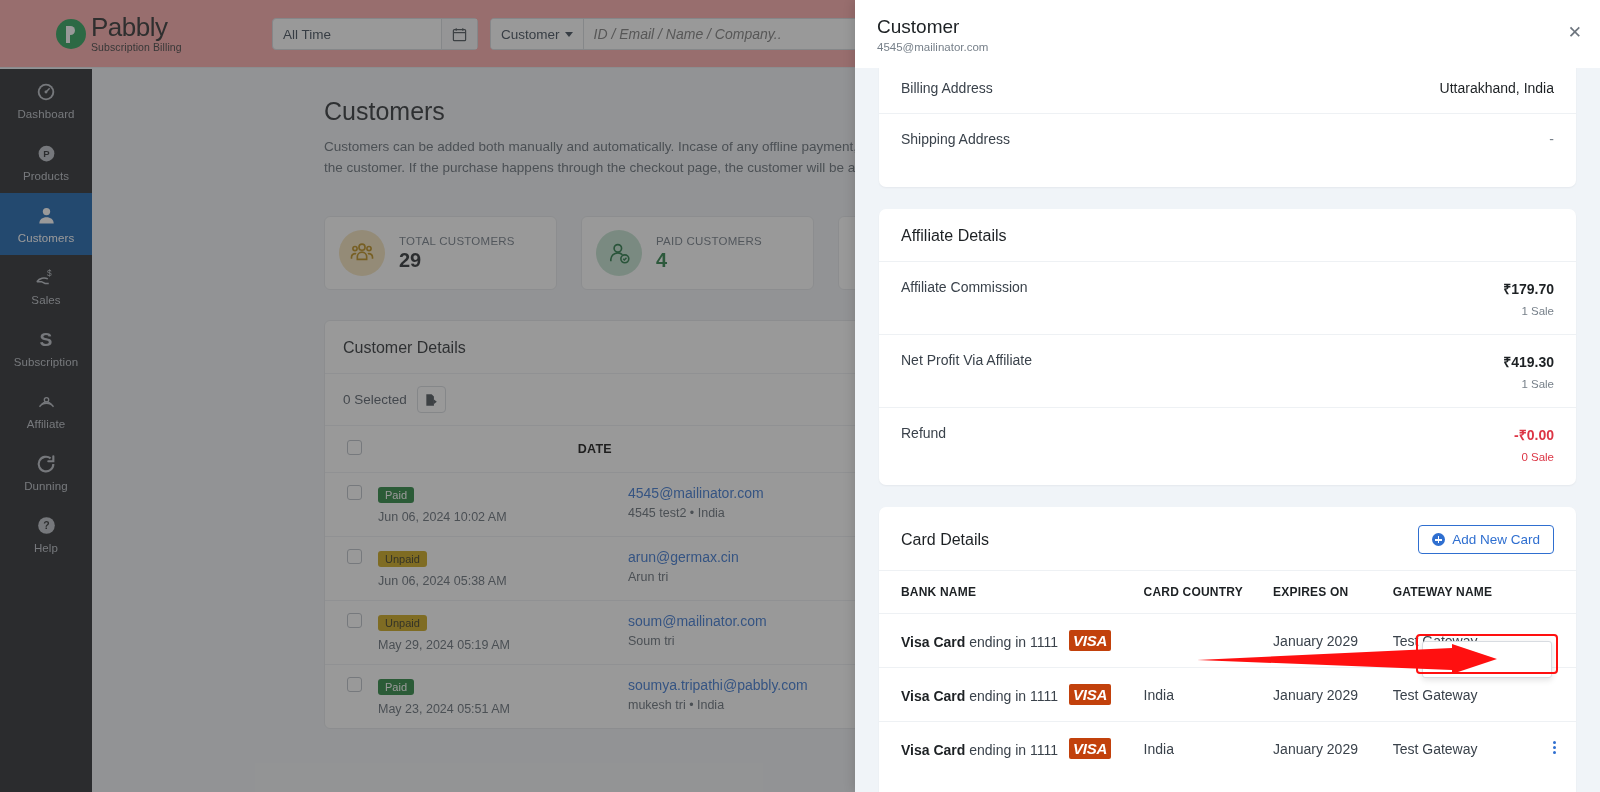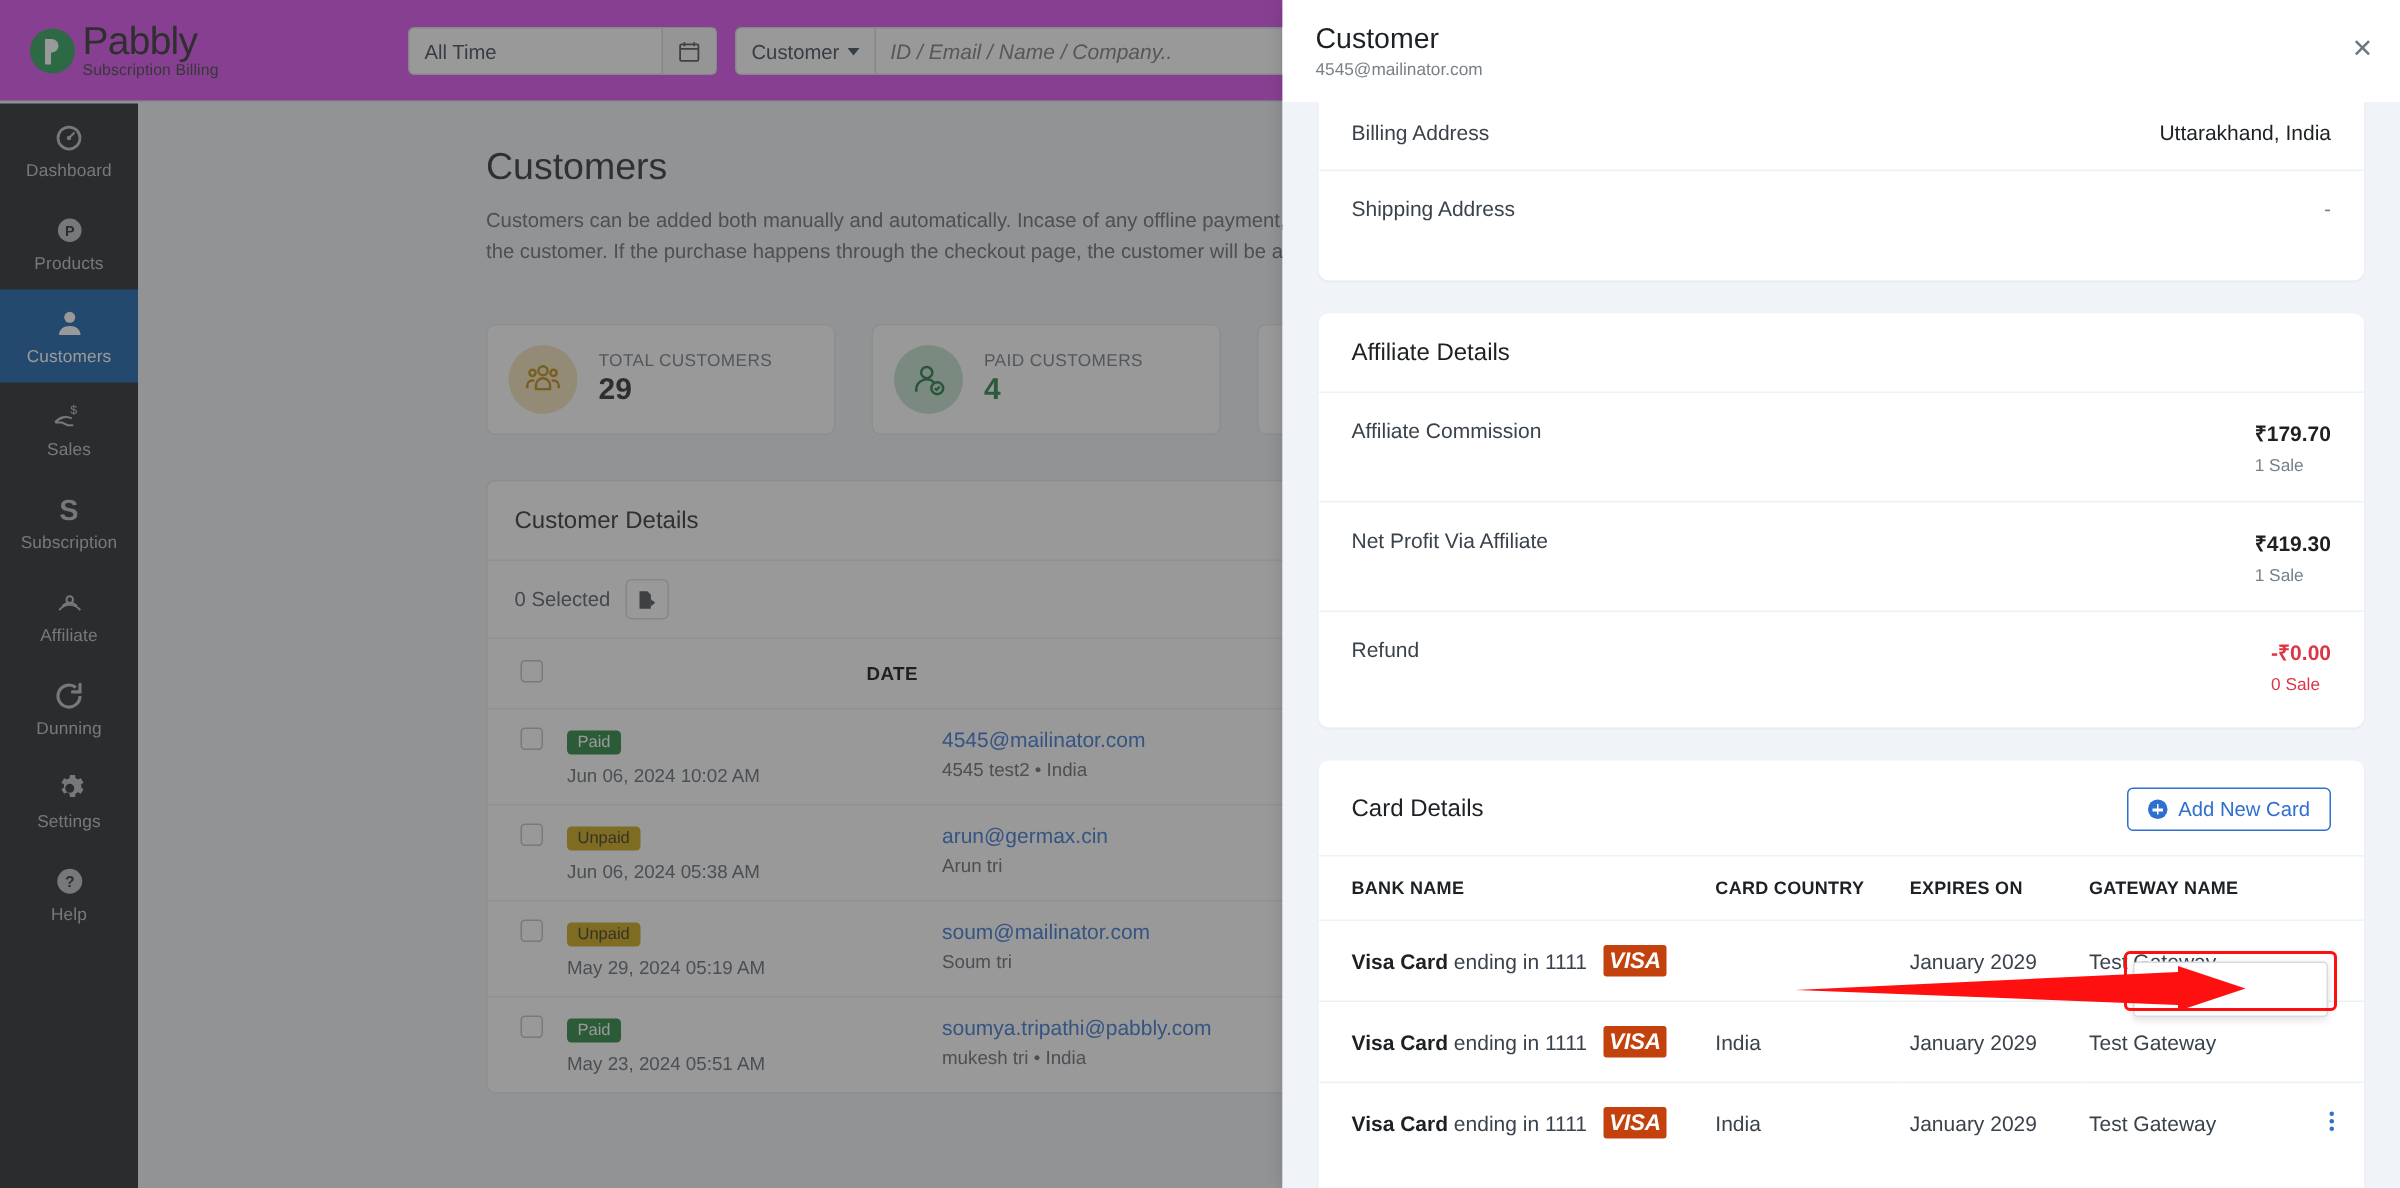--- a/index.html
+++ b/index.html
@@ -19,23 +19,23 @@
   .dim-overlay {
     position: absolute; left: 0; top: 0; width: 855px; height: 792px;
     background: rgba(60,60,60,0.52);
     z-index: 40;
     pointer-events: none;
   }
 
   
   .topbar {
     position: absolute; left: 0; top: 0; width: 1600px; height: 68px;
-    background: #d946ef;
+    background: #fca5a5;
     border-bottom: 1px solid #e3e6ea;
-    display: flex; align-items: center;
+    display: flex; align-items: center; padding-left: 36px;
   }
   .brand { display: flex; align-items: center; margin-left: 20px; width: 200px; }
   .brand-logo {
     width: 30px; height: 30px; border-radius: 50%;
     background: #1c9c4e; position: relative; flex: 0 0 auto;
   }
   .brand-logo::after {
     content: ""; position: absolute; left: 10px; top: 7px;
     width: 9px; height: 9px; border-radius: 50%;
     background: #ffffff;
@@ -187,21 +187,21 @@
   }
   .pcard-title {
     padding: 18px 22px 16px 22px; font-size: 16px; color: #1d2124; font-weight: 500;
     display: flex; align-items: center; justify-content: space-between;
   }
   .kv-row {
     display: flex; justify-content: space-between; align-items: flex-start;
     padding: 17px 22px; border-top: 1px solid #eef1f4;
   }
   .kv-k { font-size: 14px; color: #3a424b; }
-  .kv-v-wrap { text-align: left; }
+  .kv-v-wrap { text-align: right; }
   .kv-v { font-size: 14px; color: #1d2124; font-weight: bold; }
   .kv-v.plain { font-weight: normal; }
   .kv-v.red { color: #dc3545; }
   .kv-sub { font-size: 11.5px; color: #77808a; margin-top: 7px; }
   .kv-sub.red { color: #dc3545; }
 
   .add-card-btn {
     border: 1px solid #2f6fd0; border-radius: 4px; background: #fff;
     color: #2f6fd0; font-size: 13.5px; padding: 6px 13px;
     display: flex; align-items: center; gap: 7px; cursor: pointer;
@@ -362,29 +362,20 @@
         <div class="side-ico">
           <svg width="22" height="22" viewBox="0 0 24 24" fill="none" stroke="#b6bbc2" stroke-width="2.3">
               <path d="M20 12a8 8 0 1 1-3-6.2"></path>
               <path d="M20 3.5V9h-5.5" stroke-linecap="round"></path>
             </svg>
         </div>
         <div class="side-label">Dunning</div>
       </div>
       <div class="side-item">
         <div class="side-ico">
-          <svg width="21" height="21" viewBox="0 0 24 24" fill="#b6bbc2">
-              <path d="M12 8.2a3.8 3.8 0 1 0 0 7.6 3.8 3.8 0 0 0 0-7.6zm9 3a9 9 0 0 0-.5-2l2-1.4-2-3.4-2.3 1a9 9 0 0 0-1.8-1l-.3-2.5h-4l-.3 2.5a9 9 0 0 0-1.8 1l-2.3-1-2 3.4 2 1.4a9 9 0 0 0 0 2.1l-2 1.4 2 3.4 2.3-1a9 9 0 0 0 1.8 1l.3 2.5h4l.3-2.5a9 9 0 0 0 1.8-1l2.3 1 2-3.4-2-1.4z"></path>
-              <circle cx="12" cy="12" r="3.4" fill="#1b1d21"></circle>
-            </svg>
-        </div>
-        <div class="side-label">Settings</div>
-      </div>
-      <div class="side-item">
-        <div class="side-ico">
           <svg width="21" height="21" viewBox="0 0 24 24">
               <circle cx="12" cy="12" r="9.5" fill="#b6bbc2"></circle>
               <text x="12" y="16.5" font-size="12" font-weight="bold" fill="#1b1d21" text-anchor="middle" font-family="Liberation Sans">?</text>
             </svg>
         </div>
         <div class="side-label">Help</div>
       </div>
     </div>
 
     <div class="main">

